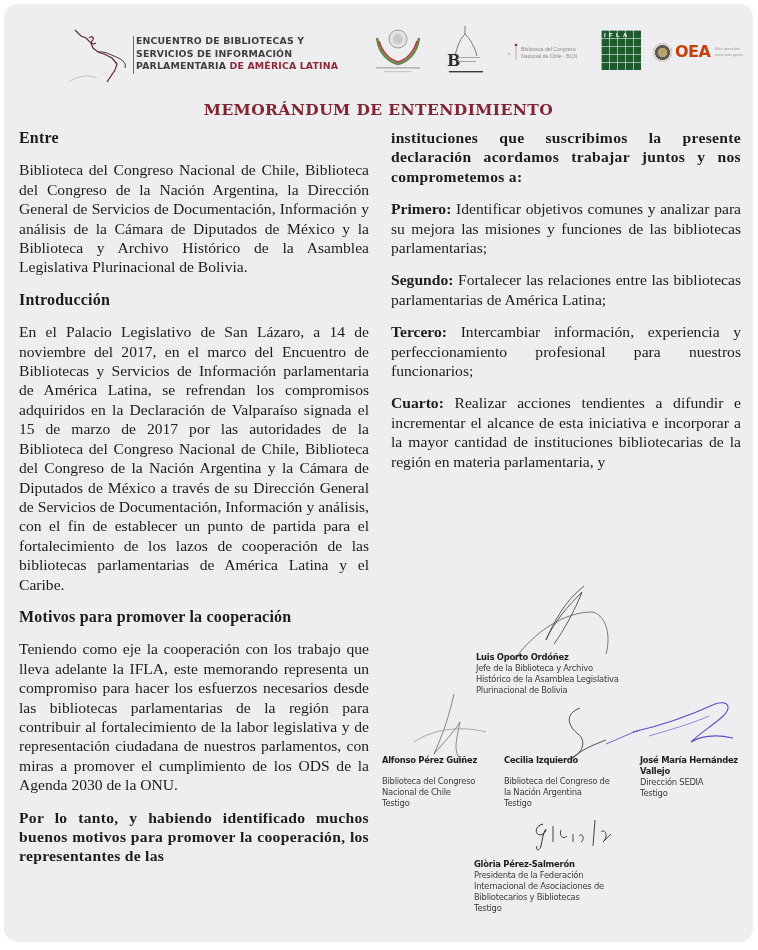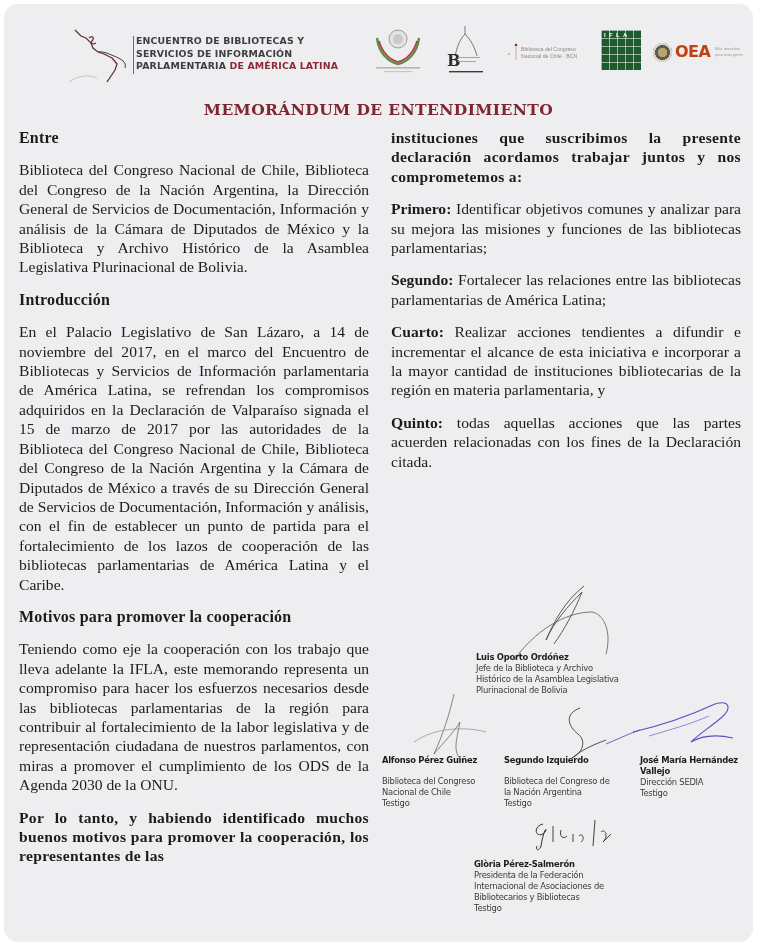--- a/index.html
+++ b/index.html
@@ -145,22 +145,22 @@
     <p>En el Palacio Legislativo de San Lázaro, a 14 de noviembre del 2017, en el marco del Encuentro de Bibliotecas y Servicios de Información parlamentaria de América Latina, se refrendan los compromisos adquiridos en la Declaración de Valparaíso signada el 15 de marzo de 2017 por las autoridades de la Biblioteca del Congreso Nacional de Chile, Biblioteca del Congreso de la Nación Argentina y la Cámara de Diputados de México a través de su Dirección General de Servicios de Documentación, Información y análisis, con el fin de establecer un punto de partida para el fortalecimiento de los lazos de cooperación de las bibliotecas parlamentarias de América Latina y el Caribe.</p>
     <h3>Motivos para promover la cooperación</h3>
     <p>Teniendo como eje la cooperación con los trabajo que lleva adelante la IFLA, este memorando representa un compromiso para hacer los esfuerzos necesarios desde las bibliotecas parlamentarias de la región para contribuir al fortalecimiento de la labor legislativa y de representación ciudadana de nuestros parlamentos, con miras a promover el cumplimiento de los ODS de la Agenda 2030 de la ONU.</p>
     <p class="bold-block">Por lo tanto, y habiendo identificado muchos buenos motivos para promover la cooperación, los representantes de las</p>
   </div>
 
   <div class="col col-right">
     <p class="bold-block">instituciones que suscribimos la presente declaración acordamos trabajar juntos y nos comprometemos a:</p>
     <p><span class="lead">Primero:</span><span> Identificar objetivos comunes y analizar para su mejora las misiones y funciones de las bibliotecas parlamentarias;</span></p>
     <p><span class="lead">Segundo:</span><span> Fortalecer las relaciones entre las bibliotecas parlamentarias de América Latina;</span></p>
+    <p><span class="lead">Tercero:</span><span> Intercambiar información, experiencia y perfeccionamiento profesional para nuestros funcionarios;</span></p>
     <p><span class="lead">Cuarto:</span><span> Realizar acciones tendientes a difundir e incrementar el alcance de esta iniciativa e incorporar a la mayor cantidad de instituciones bibliotecarias de la región en materia parlamentaria, y</span></p>
-    <p><span class="lead">Quinto:</span><span> todas aquellas acciones que las partes acuerden relacionadas con los fines de la Declaración citada.</span></p>
   </div>
 
   <svg class="scribble" style="left:490px;top:578px" width="150" height="80" viewBox="0 0 150 80">
     <path d="M90 4 C70 20,60 40,52 58 C60 40,74 24,88 10 C80 30,70 48,60 62" fill="none" stroke="#4a4a4a" stroke-width="0.9"></path>
     <path d="M20 78 C40 50,70 30,98 30 C110 32,118 50,112 72" fill="none" stroke="#5a5a5a" stroke-width="0.8"></path>
   </svg>
   <svg class="scribble" style="left:400px;top:688px" width="100" height="80" viewBox="0 0 100 80">
     <path d="M50 2 C46 20,40 40,30 62 C40 50,50 40,56 30 C52 50,48 62,60 70" fill="none" stroke="#6a6a6a" stroke-width="0.8"></path>
     <path d="M10 50 C30 36,60 34,82 40" fill="none" stroke="#8a8a8a" stroke-width="0.7"></path>
   </svg>
@@ -186,21 +186,21 @@
 
   <div class="sig" style="left:378px;top:751px;width:140px;">
     <div class="name">Alfonso Pérez Guiñez</div>
     <div style="height:10px"></div>
     <div>Biblioteca del Congreso</div>
     <div>Nacional de Chile</div>
     <div>Testigo</div>
   </div>
 
   <div class="sig" style="left:500px;top:751px;width:132px;">
-    <div class="name">Segundo Izquierdo</div>
+    <div class="name">Cecilia Izquierdo</div>
     <div style="height:10px"></div>
     <div>Biblioteca del Congreso de</div>
     <div>la Nación Argentina</div>
     <div>Testigo</div>
   </div>
 
   <div class="sig" style="left:636px;top:751px;width:124px;">
     <div class="name">José María Hernández</div>
     <div class="name">Vallejo</div>
     <div>Dirección SEDIA</div>

